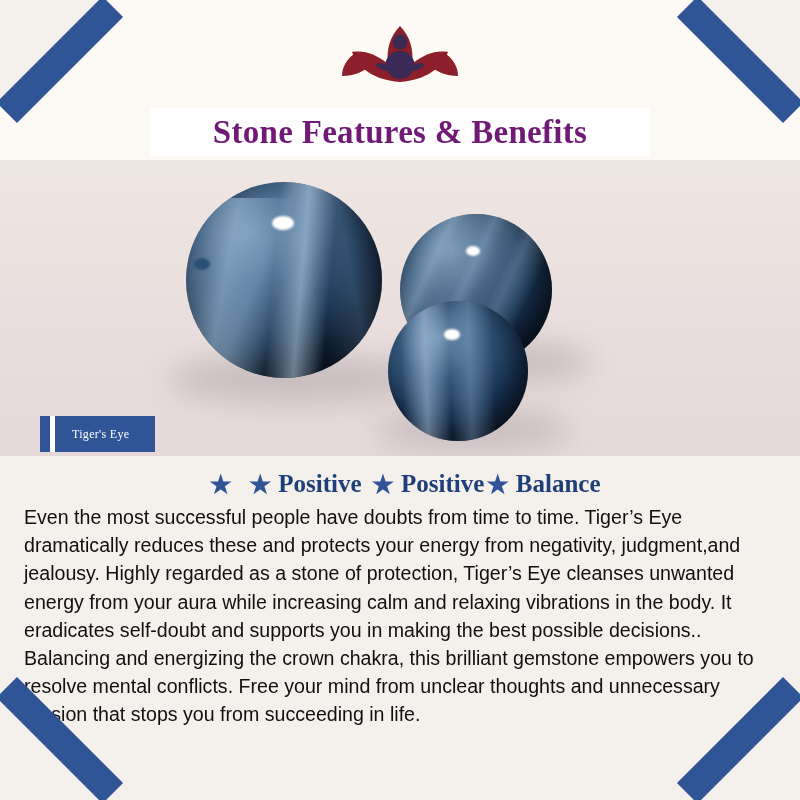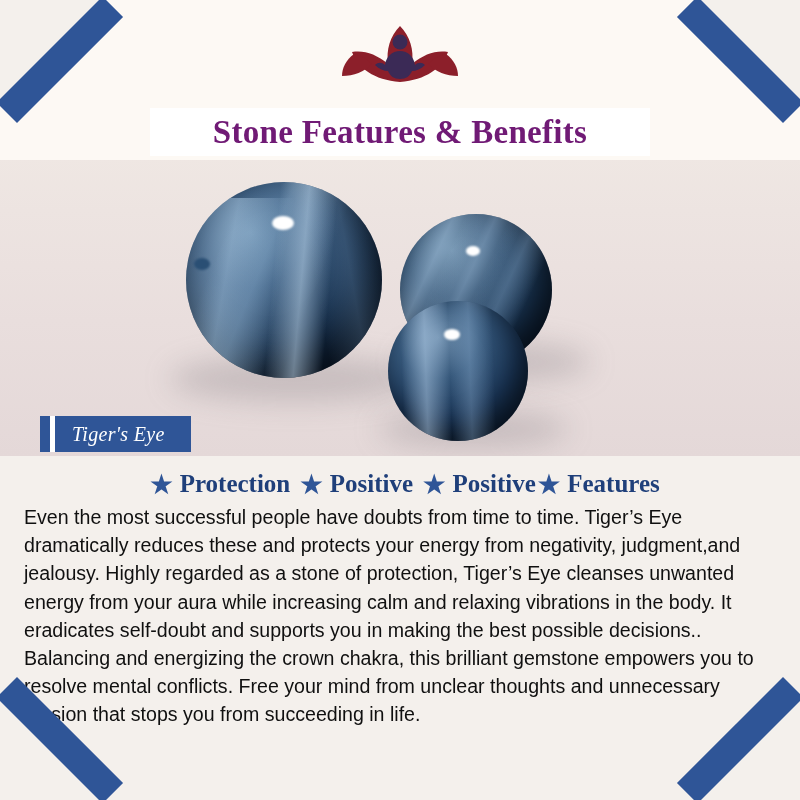--- a/index.html
+++ b/index.html
@@ -198,24 +198,23 @@
     left: 40px;
     height: 36px;
     padding: 0 26px 0 32px;
     background: #2f5597;
     display: flex;
     align-items: center;
     z-index: 4;
   }
   .name-tag-text {
     color: #ffffff;
-    font-size: 20px;
+    font-size: 12px;
     font-family: "Liberation Serif", serif;
     letter-spacing: 0.3px;
-    font-style: italic;
   }
   .name-tag::before {
     content: "";
     position: absolute;
     left: 10px;
     top: 0;
     width: 5px;
     height: 36px;
     background: #ffffff;
   }
@@ -333,32 +332,31 @@
     </div>
   </div>
 
   <div class="name-tag">
     <span class="name-tag-text">Tiger's Eye</span>
   </div>
 
   <div class="benefits">
     <div class="benefit">
       <span class="star">★</span>
-      <span>Protection</span>
     </div>
     <div class="benefit">
       <span class="star">★</span>
       <span>Positive</span>
     </div>
     <div class="benefit">
       <span class="star">★</span>
       <span>Positive</span>
     </div>
     <div class="benefit">
       <span class="star" style="margin-left:2px;">★</span>
-      <span>Features</span>
+      <span>Balance</span>
     </div>
   </div>
 
   <div class="body-text">Even the most successful people have doubts from time to time. Tiger’s Eye dramatically reduces these and protects your energy from negativity, judgment,and jealousy. Highly regarded as a stone of protection, Tiger’s Eye cleanses unwanted energy from your aura while increasing calm and relaxing vibrations in the body. It eradicates self-doubt and supports you in making the best possible decisions.. Balancing and energizing the crown chakra, this brilliant gemstone empowers you to resolve mental conflicts. Free your mind from unclear thoughts and unnecessary tension that stops you from succeeding in life.</div>
 
   <div class="bottom-strip"></div>
 </div>
 
 </body></html>

